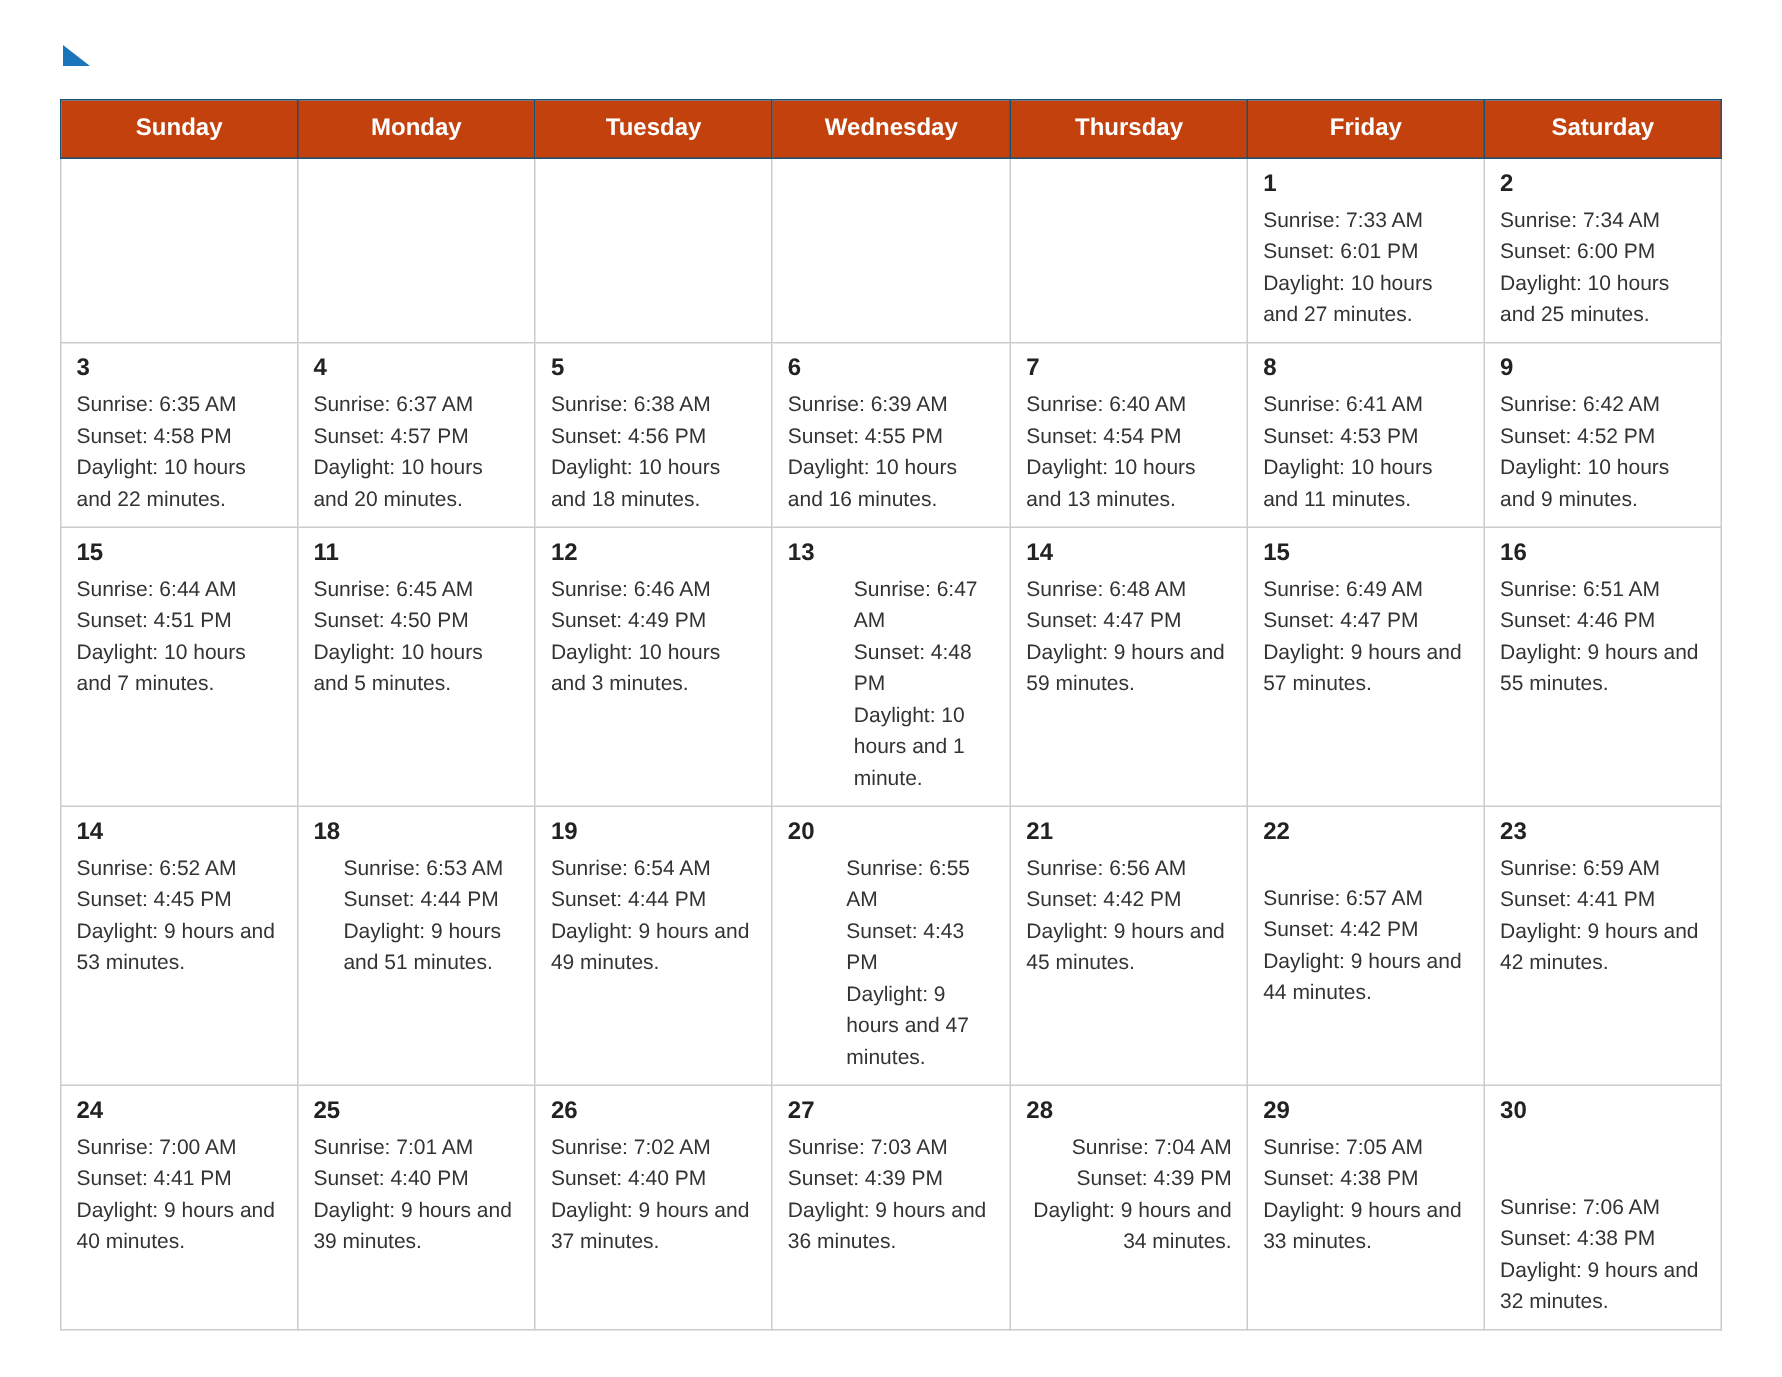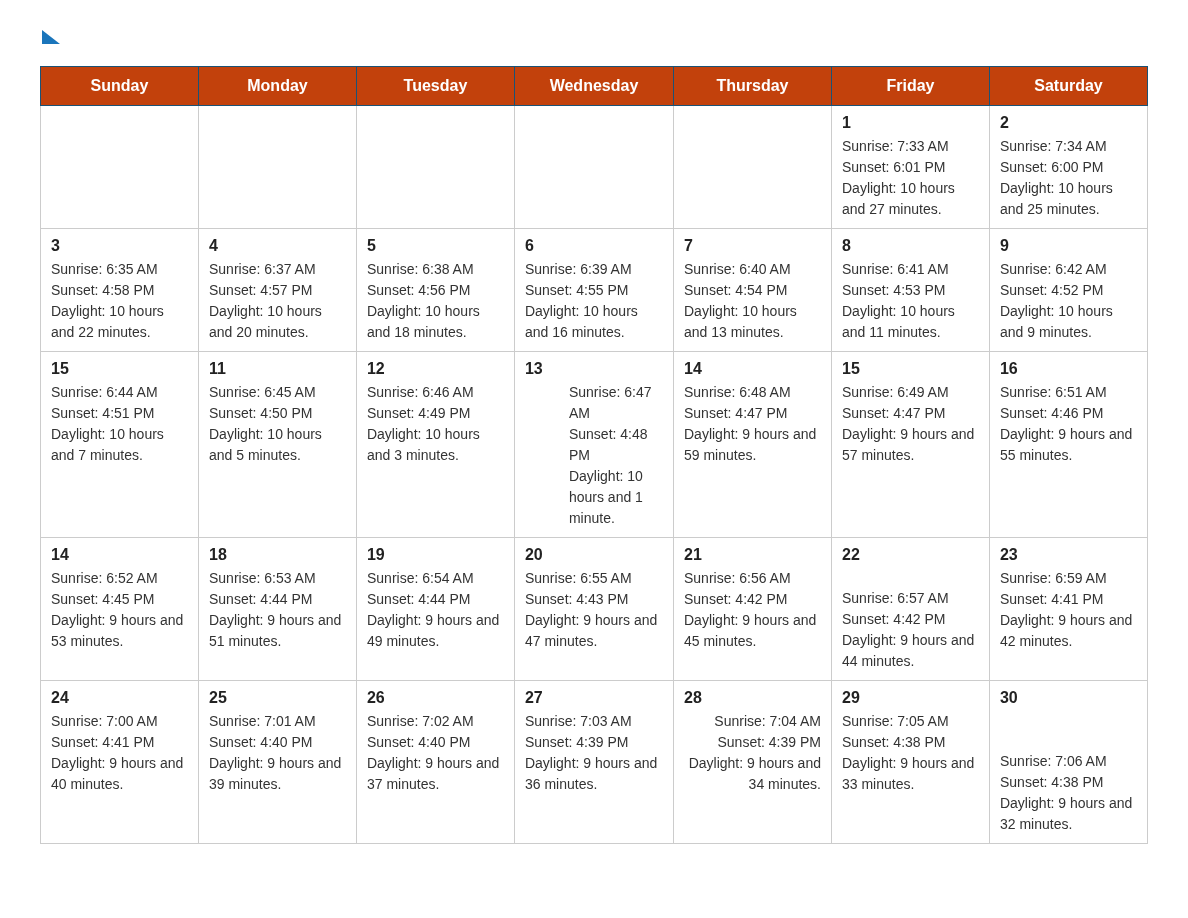--- a/index.html
+++ b/index.html
@@ -247,33 +247,33 @@
       </tr>
       <tr>
         <td>
           <span class="day-number">14</span>
           <div class="day-info" style="white-space: pre-line;">Sunrise: 6:52 AM
 Sunset: 4:45 PM
 Daylight: 9 hours and 53 minutes.</div>
         </td>
         <td>
           <span class="day-number">18</span>
-          <div class="day-info" style="white-space: pre-line;">Sunrise: 6:53 AM
+          <div class="day-info" style="white-space: pre-line; margin-left: 20px;">Sunrise: 6:53 AM
 Sunset: 4:44 PM
 Daylight: 9 hours and 51 minutes.</div>
         </td>
         <td>
           <span class="day-number">19</span>
           <div class="day-info" style="white-space: pre-line;">Sunrise: 6:54 AM
 Sunset: 4:44 PM
 Daylight: 9 hours and 49 minutes.</div>
         </td>
         <td>
           <span class="day-number">20</span>
-          <div class="day-info" style="white-space: pre-line;">Sunrise: 6:55 AM
+          <div class="day-info" style="white-space: pre-line; margin-left: 39px;">Sunrise: 6:55 AM
 Sunset: 4:43 PM
 Daylight: 9 hours and 47 minutes.</div>
         </td>
         <td>
           <span class="day-number">21</span>
           <div class="day-info" style="white-space: pre-line;">Sunrise: 6:56 AM
 Sunset: 4:42 PM
 Daylight: 9 hours and 45 minutes.</div>
         </td>
         <td>

